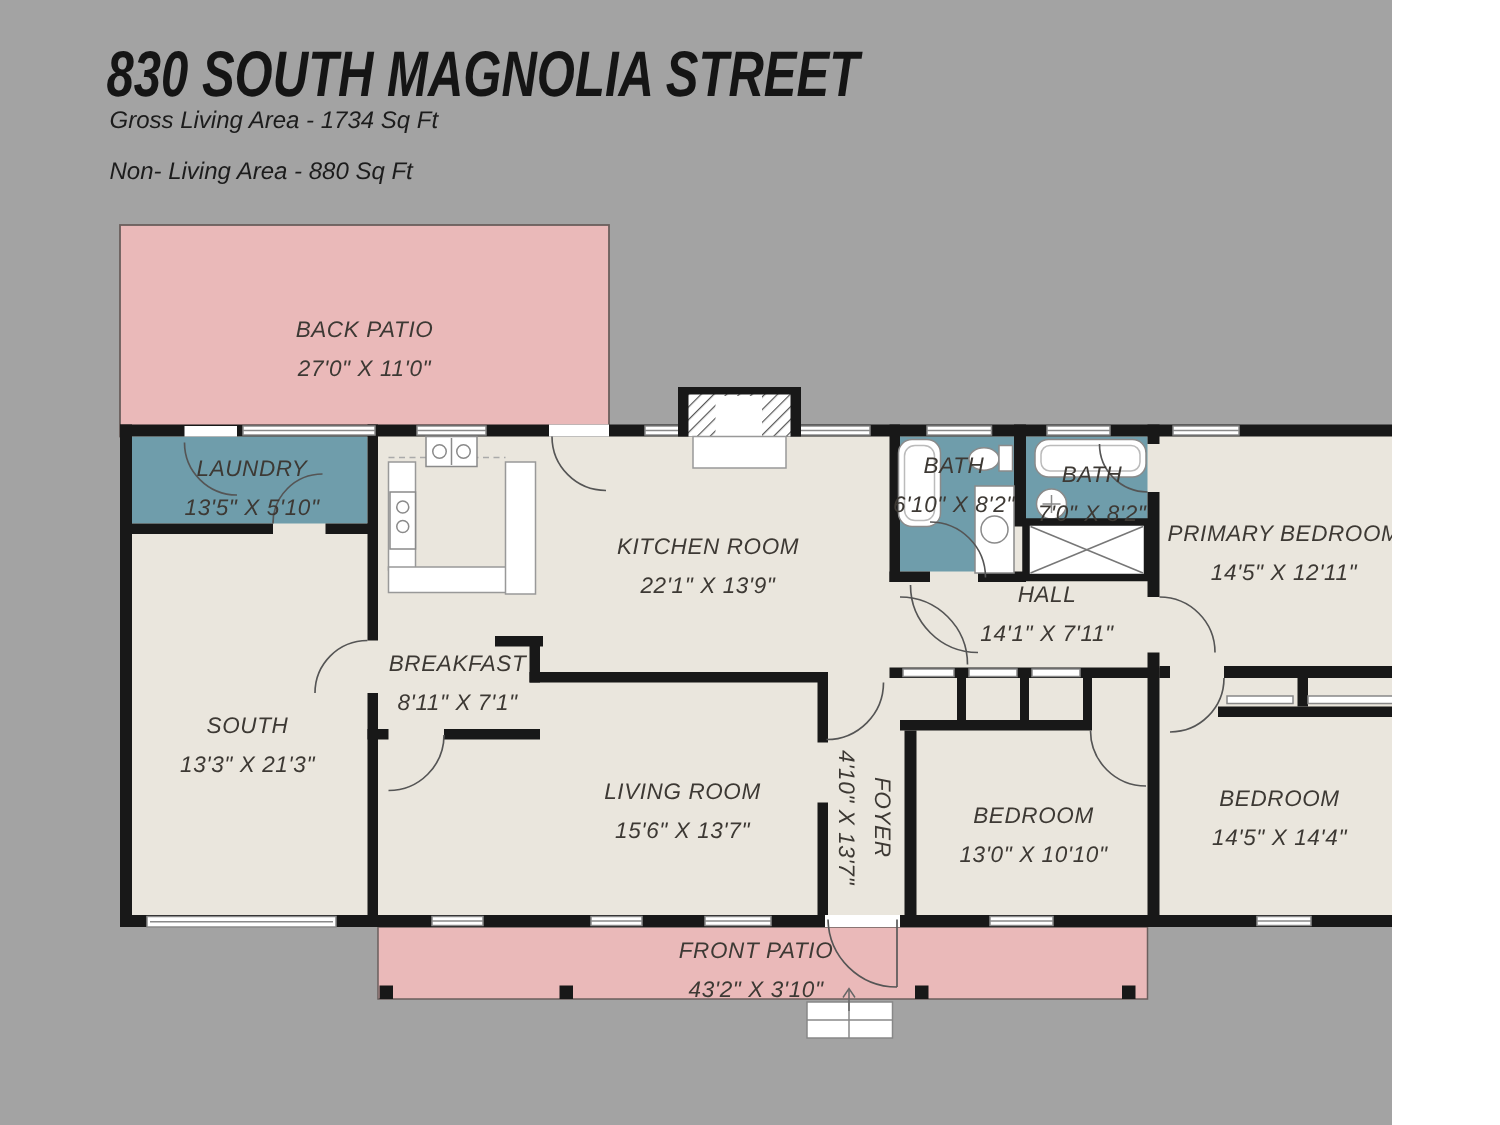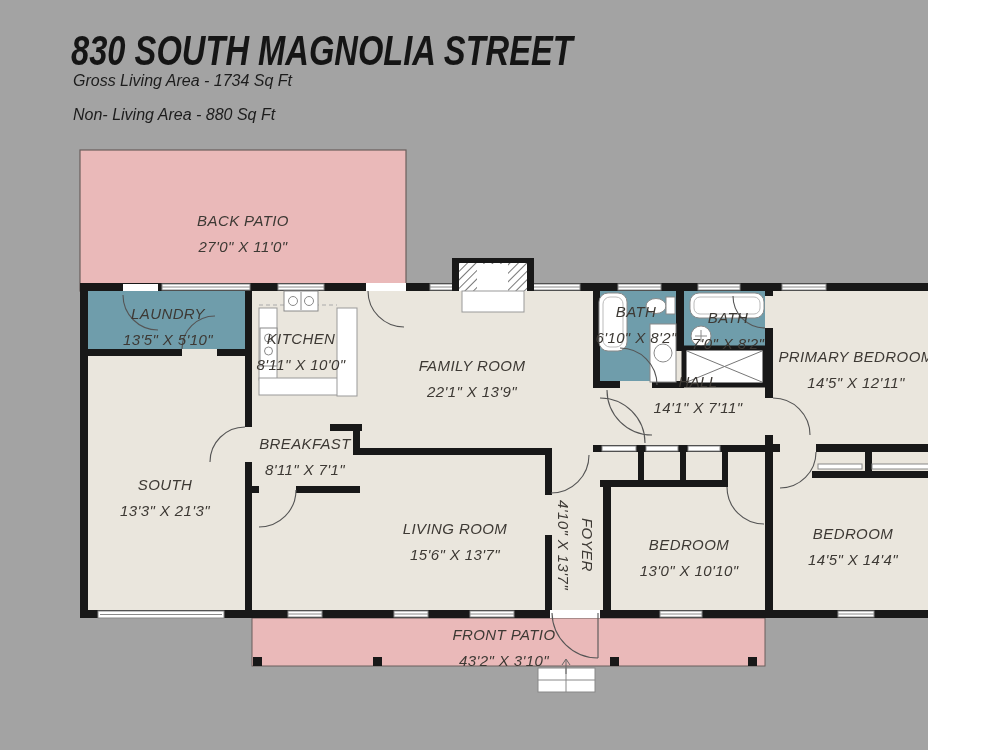--- a/index.html
+++ b/index.html
@@ -223,41 +223,37 @@
   </svg>
 
   <div class="lbl" style="left:243px;top:233px">
     <div>BACK PATIO</div>
     <div>27'0" X 11'0"</div>
   </div>
   <div class="lbl" style="left:168px;top:326px">
     <div>LAUNDRY</div>
     <div>13'5" X 5'10"</div>
   </div>
-  <div class="lbl" style="left:301px;top:351px">
-    <div>KITCHEN</div>
-    <div>8'11" X 10'0"</div>
-  </div>
   <div class="lbl" style="left:472px;top:378px">
-    <div>FAMILY ROOM</div>
+    <div>KITCHEN ROOM</div>
     <div>22'1" X 13'9"</div>
   </div>
   <div class="lbl" style="left:636px;top:324px">
     <div>BATH</div>
     <div>6'10" X 8'2"</div>
   </div>
   <div class="lbl" style="left:728px;top:330px">
     <div>BATH</div>
     <div>7'0" X 8'2"</div>
   </div>
   <div class="lbl" style="left:856px;top:369px">
     <div>PRIMARY BEDROOM</div>
     <div>14'5" X 12'11"</div>
   </div>
-  <div class="lbl" style="left:698px;top:394px">
+  <div class="lbl" style="left:698px;top:410px">
     <div>HALL</div>
     <div>14'1" X 7'11"</div>
   </div>
   <div class="lbl" style="left:165px;top:497px">
     <div>SOUTH</div>
     <div>13'3" X 21'3"</div>
   </div>
   <div class="lbl" style="left:305px;top:456px">
     <div>BREAKFAST</div>
     <div>8'11" X 7'1"</div>

